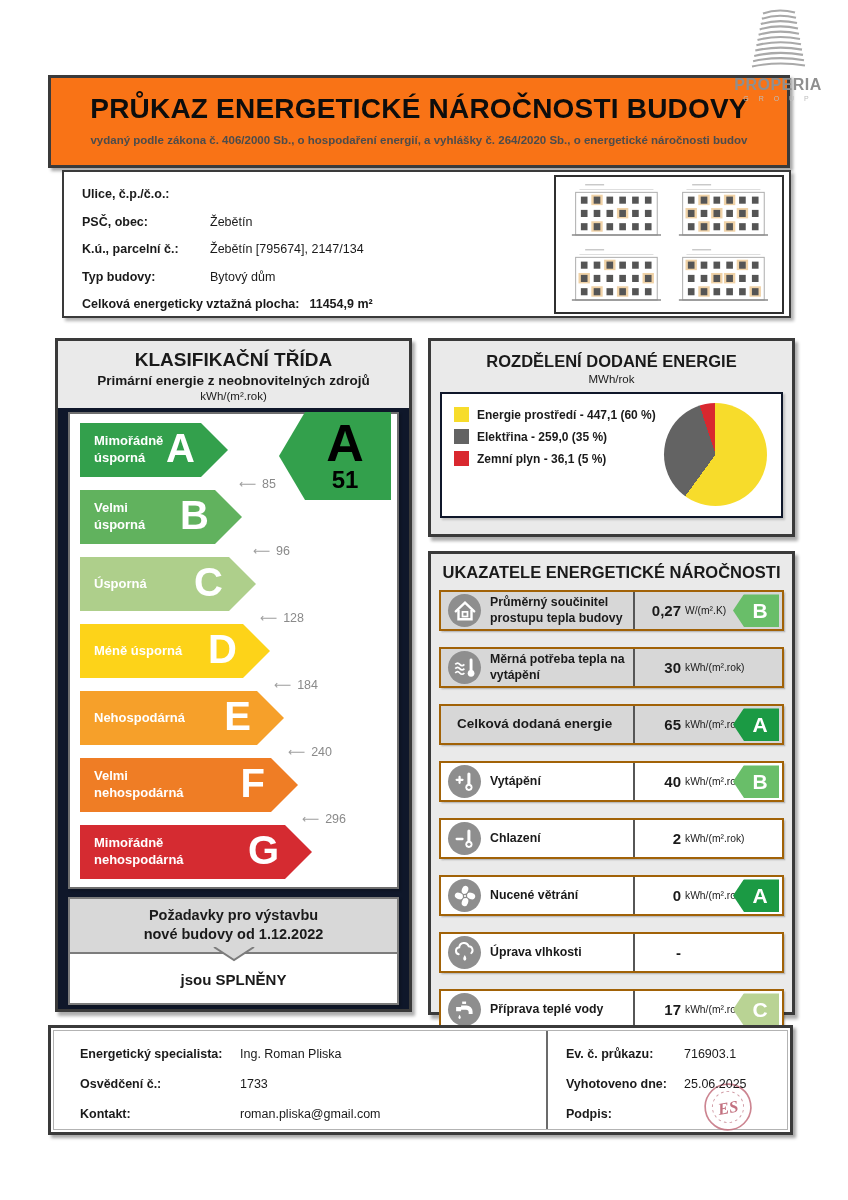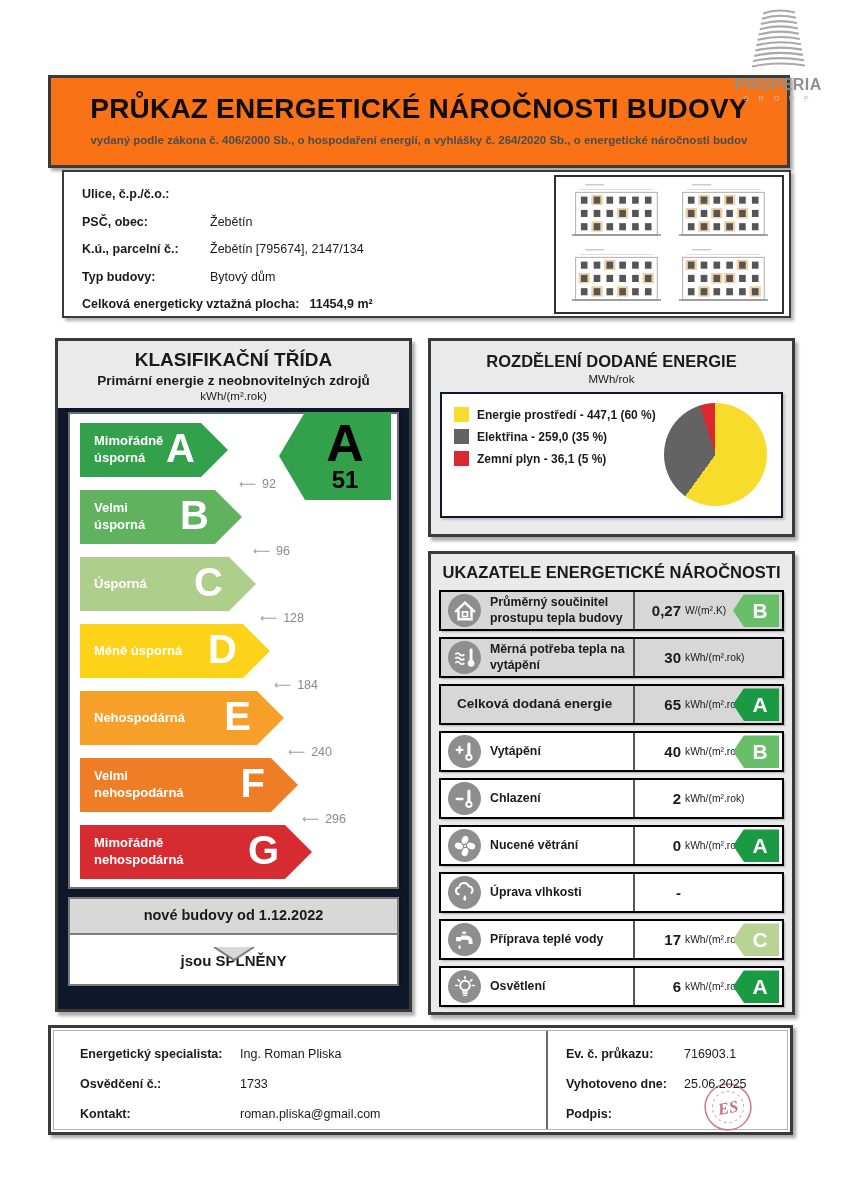--- a/index.html
+++ b/index.html
@@ -78,21 +78,21 @@
   .legend-item { display:flex; align-items:center; gap:8px; margin-bottom:7px; }
   .legend-swatch { width:15px; height:15px; flex:0 0 15px; }
   .legend-label { font-size:12px; font-weight:bold; white-space:nowrap; }
   .pie { width:103px; height:103px; border-radius:50%; margin:9px 14px 0 0; flex:0 0 103px; }
 
   
   .ind-panel { left:428px; top:551px; width:367px; height:464px; background:#eaeaea; }
   .ind-title { text-align:center; font-size:16.5px; font-weight:bold; padding:9px 0 8px; }
   .ind-rows { margin:0 8px; }
   .ind-row { position:relative; display:flex; align-items:center; height:41px;
-    background:#fff; border:2px solid #000000; margin-bottom:6px;
+    background:#fff; border:2px solid #a16207; margin-bottom:16px;
     box-shadow:1.5px 1.5px 1.5px rgba(0,0,0,.2);justify-content:space-between; }
   .ind-row.gray { background:#d7d7d7; }
   .ind-icon { width:33px; height:33px; border-radius:50%; background:#8e8e8e;
     margin:0 9px 0 7px; flex:0 0 33px; display:flex; align-items:center; justify-content:center; }
   .ind-icon svg { width:26px; height:26px; }
   .ind-label { flex:1; font-size:12.3px; font-weight:bold; line-height:1.25; padding-right:4px; }
   .ind-row.noicon .ind-label { padding-left:16px; font-size:13.5px; }
   .ind-valcol { position:relative; width:149px; flex:0 0 149px; height:100%;
     border-left:2px solid #565656; display:flex; align-items:center; }
   .ind-num { display:inline-block; width:46px; text-align:right; font-size:15px; font-weight:bold; }
@@ -281,21 +281,21 @@
         <div class="rating-letter">A</div>
         <div class="rating-value">51</div>
       </div>
     <div class="band" style="width: 148px; background: rgb(51, 160, 76);">
           <div class="band-label">Mimořádně
 úsporná</div>
           <div class="band-letter">A</div>
         </div>
         <div class="threshold" style="width: 196px;">
           <span class="arr">⟵</span>
-          <span>92</span>
+          <span>85</span>
         </div>
         <div class="band" style="width: 162px; background: rgb(97, 178, 94);">
           <div class="band-label">Velmi
 úsporná</div>
           <div class="band-letter">B</div>
         </div>
         <div class="threshold" style="width: 210px;">
           <span class="arr">⟵</span>
           <span>96</span>
         </div>
@@ -333,20 +333,21 @@
           <span>296</span>
         </div>
         <div class="band" style="width: 232px; background: rgb(213, 43, 49);">
           <div class="band-label">Mimořádně
 nehospodárná</div>
           <div class="band-letter">G</div>
         </div>
       </div>
     <div class="req-container">
       <div class="req-head">
+        <div>Požadavky pro výstavbu</div>
         <div>nové budovy od 1.12.2022</div>
       </div>
       <svg class="req-chevron" width="46" height="16" viewBox="0 0 46 16">
         <path d="M3 0 L23 13 L43 0" fill="#d8d8d8" stroke="#7c7c7c" stroke-width="2"></path>
       </svg>
       <div class="req-result">jsou SPLNĚNY</div>
     </div>
   </div>
 
   <div class="panel dist-panel">

